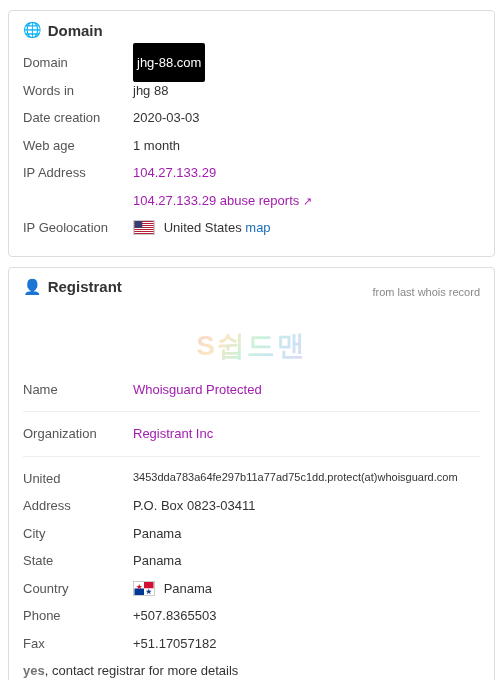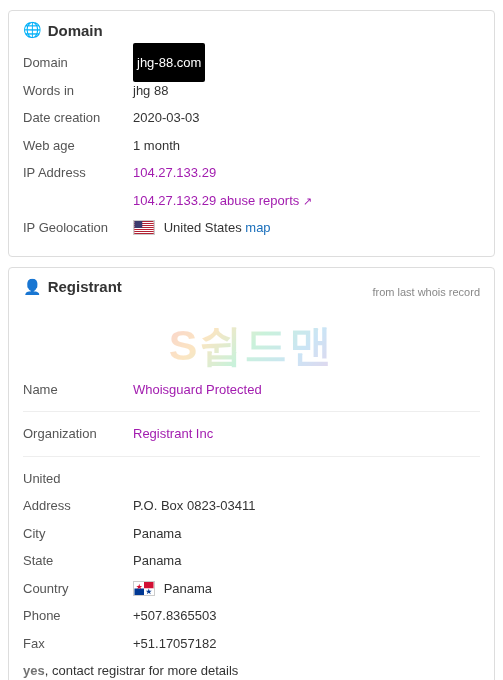--- a/index.html
+++ b/index.html
@@ -83,21 +83,21 @@
     }
     .watermark-container {
       position: relative;
       display: flex;
       justify-content: center;
       align-items: center;
       height: 60px;
       overflow: hidden;
     }
     .watermark {
-      font-size: 43px;
+      font-size: 28px;
       font-weight: bold;
       opacity: 0.25;
       background: linear-gradient(135deg, #e74c3c, #f39c12, #2ecc71, #3498db, #9b59b6);
       -webkit-background-clip: text;
       background-clip: text;
       -webkit-text-fill-color: transparent;
       letter-spacing: 2px;
       position: absolute;
     }
     .private-yes {
@@ -228,20 +228,21 @@
     <span class="label">Organization</span>
     <span class="value">
       <a class="link" href="#">Registrant Inc</a>
     </span>
   </div>
 
   <hr class="divider">
 
   <div class="row">
     <span class="label">United</span>
+    <span class="value" style="font-size:11px; word-break:break-all;">3453dda783a64fe297b11a77ad75c1dd.protect(at)whoisguard.com</span>
   </div>
 
   <div class="row">
     <span class="label">Address</span>
     <span class="value">P.O. Box 0823-03411</span>
   </div>
 
   <div class="row">
     <span class="label">City</span>
     <span class="value">Panama</span>

